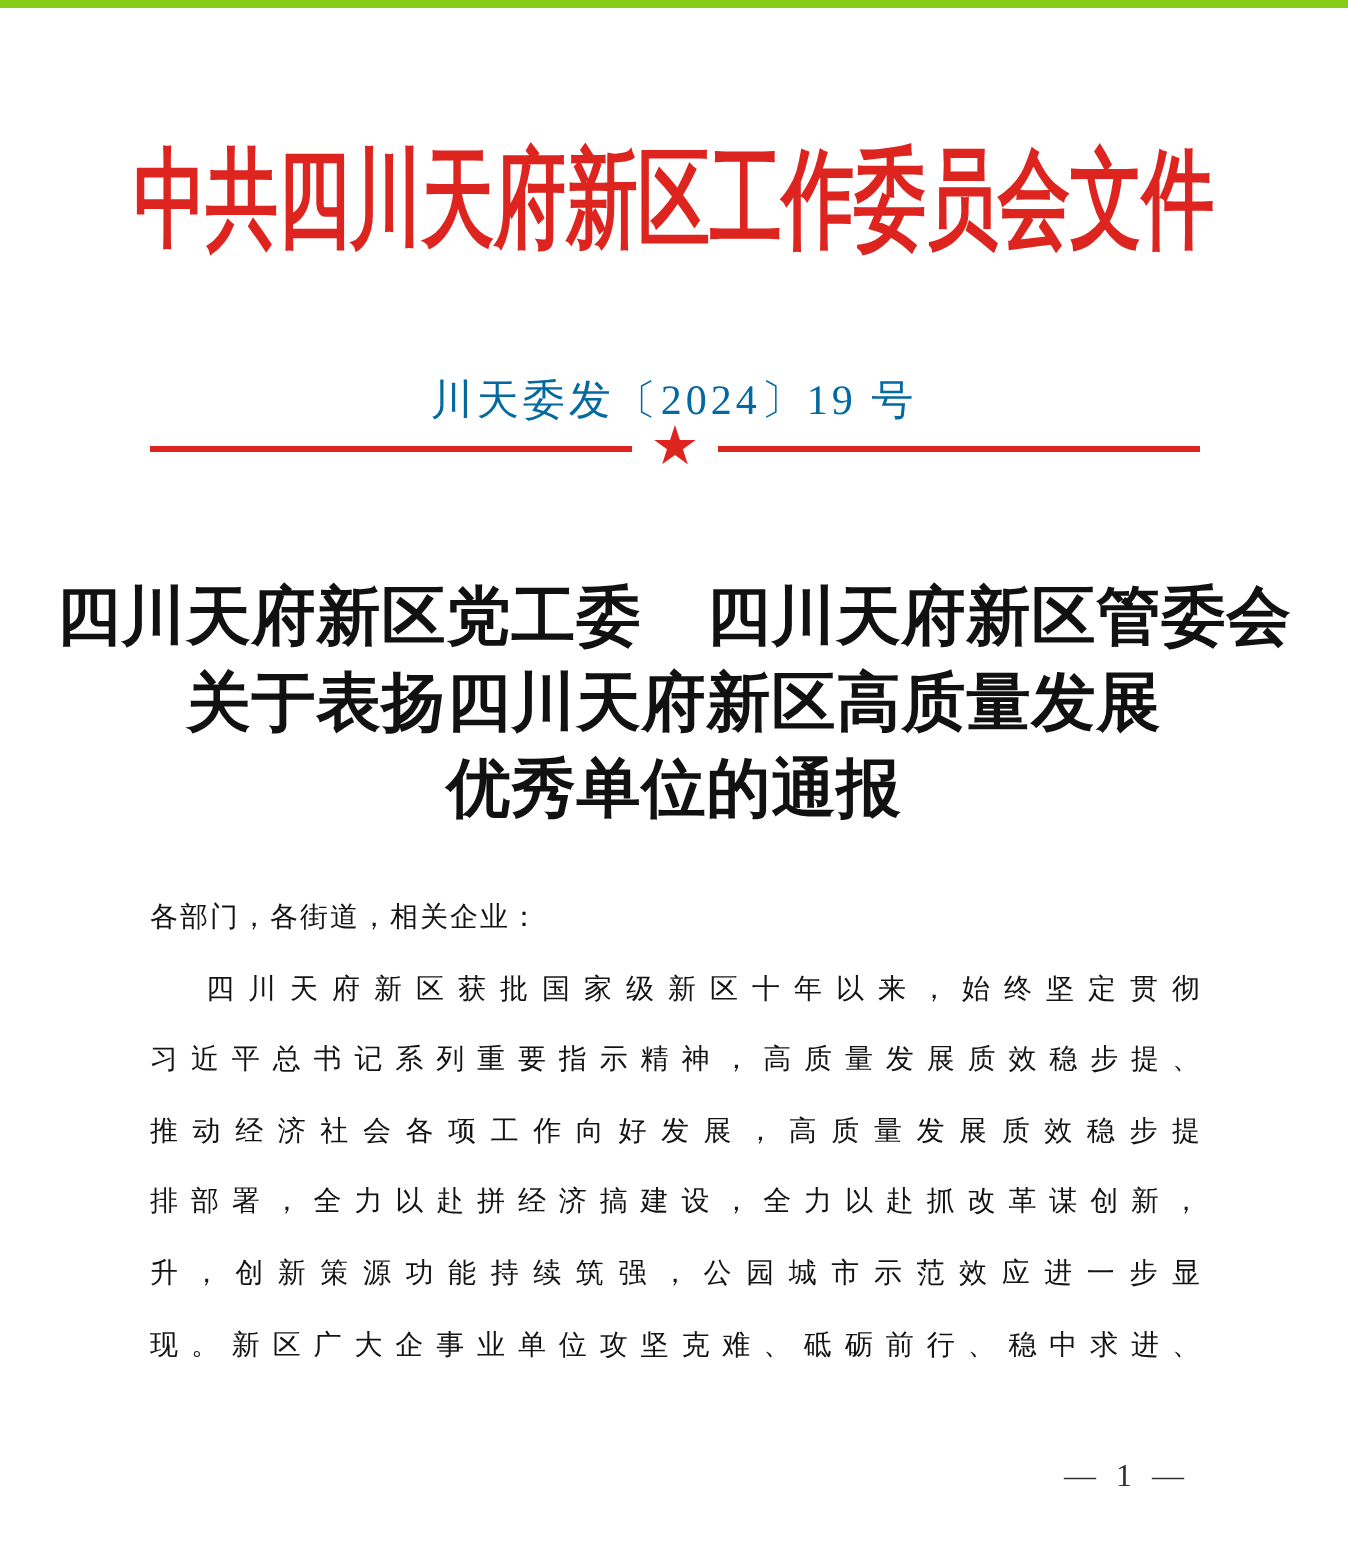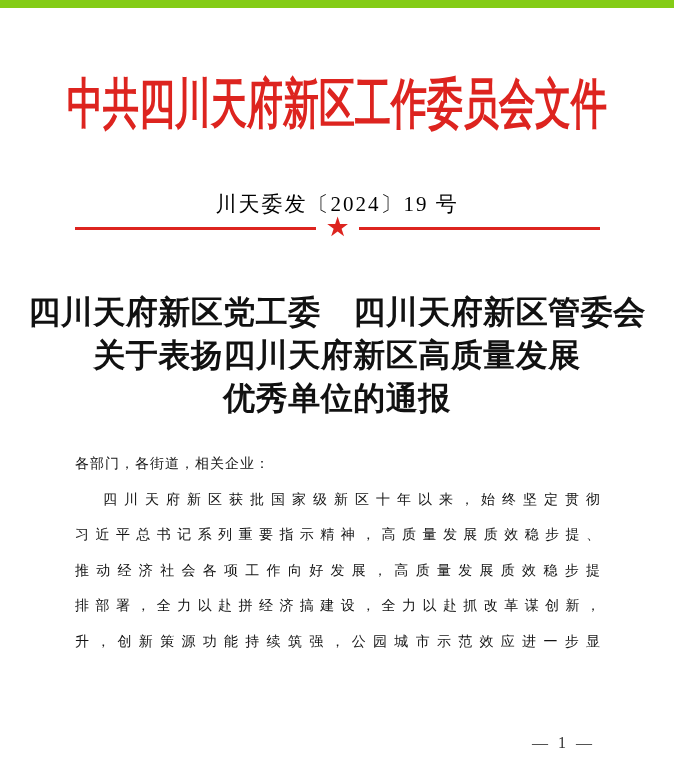--- a/index.html
+++ b/index.html
@@ -3,21 +3,21 @@
 <meta charset="utf-8">
 <style>
   * { margin: 0; padding: 0; box-sizing: border-box; }
   html, body { background: #ffffff; }
   .page {
     position: relative;
     width: 674px;
     height: 779px;
     margin: 0 auto;
     background: #ffffff;
-    border-top: 8px solid #84cc16;
+    border-top: 4px solid #84cc16;
     overflow: hidden;
     font-family: "Liberation Serif", "DejaVu Serif", serif;
     color: #1a1a1a;
   }
   .red-header {
     position: absolute;
     top: 66px; left: 0; right: 0;
     height: 60px;
     display: flex;
     justify-content: center;
@@ -32,21 +32,21 @@
     white-space: nowrap;
     transform: scale(1, 1.5);
     transform-origin: center center;
   }
   .doc-number {
     position: absolute;
     top: 182px; left: 0; right: 0;
     text-align: center;
     font-size: 21px;
     letter-spacing: 2px;
-    color: #000000;
+    color: #0369a1;
     white-space: nowrap;
   }
   .red-divider {
     position: absolute;
     top: 207px;
     left: 75px;
     right: 74px;
     height: 26px;
     display: flex;
     align-items: center;
@@ -126,17 +126,18 @@
     <div>优秀单位的通报</div>
   </div>
 
   <div class="body-text">
     <div class="salutation">各部门，各街道，相关企业：</div>
     <div class="jline indent">四川天府新区获批国家级新区十年以来，始终坚定贯彻</div>
     <div class="jline">习近平总书记系列重要指示精神，高质量发展质效稳步提、</div>
     <div class="jline">推动经济社会各项工作向好发展，高质量发展质效稳步提</div>
     <div class="jline">排部署，全力以赴拼经济搞建设，全力以赴抓改革谋创新，</div>
     <div class="jline">升，创新策源功能持续筑强，公园城市示范效应进一步显</div>
+    <div class="jline">现。新区广大企事业单位攻坚克难、砥砺前行、稳中求进、</div>
   </div>
 
   <div class="page-number">— 1 —</div>
 
 </div>
 
 </body></html>

